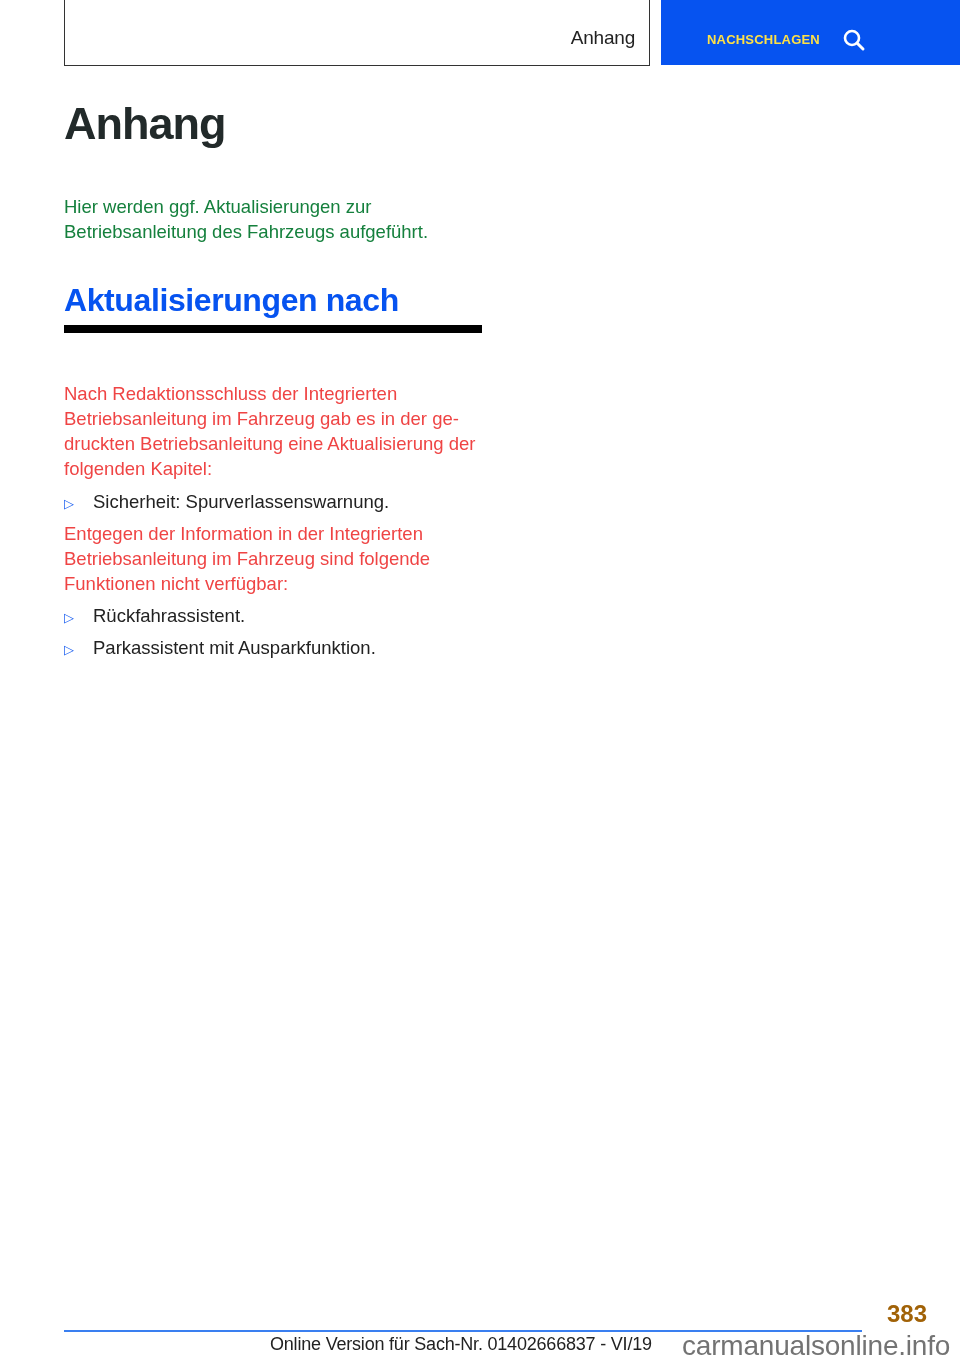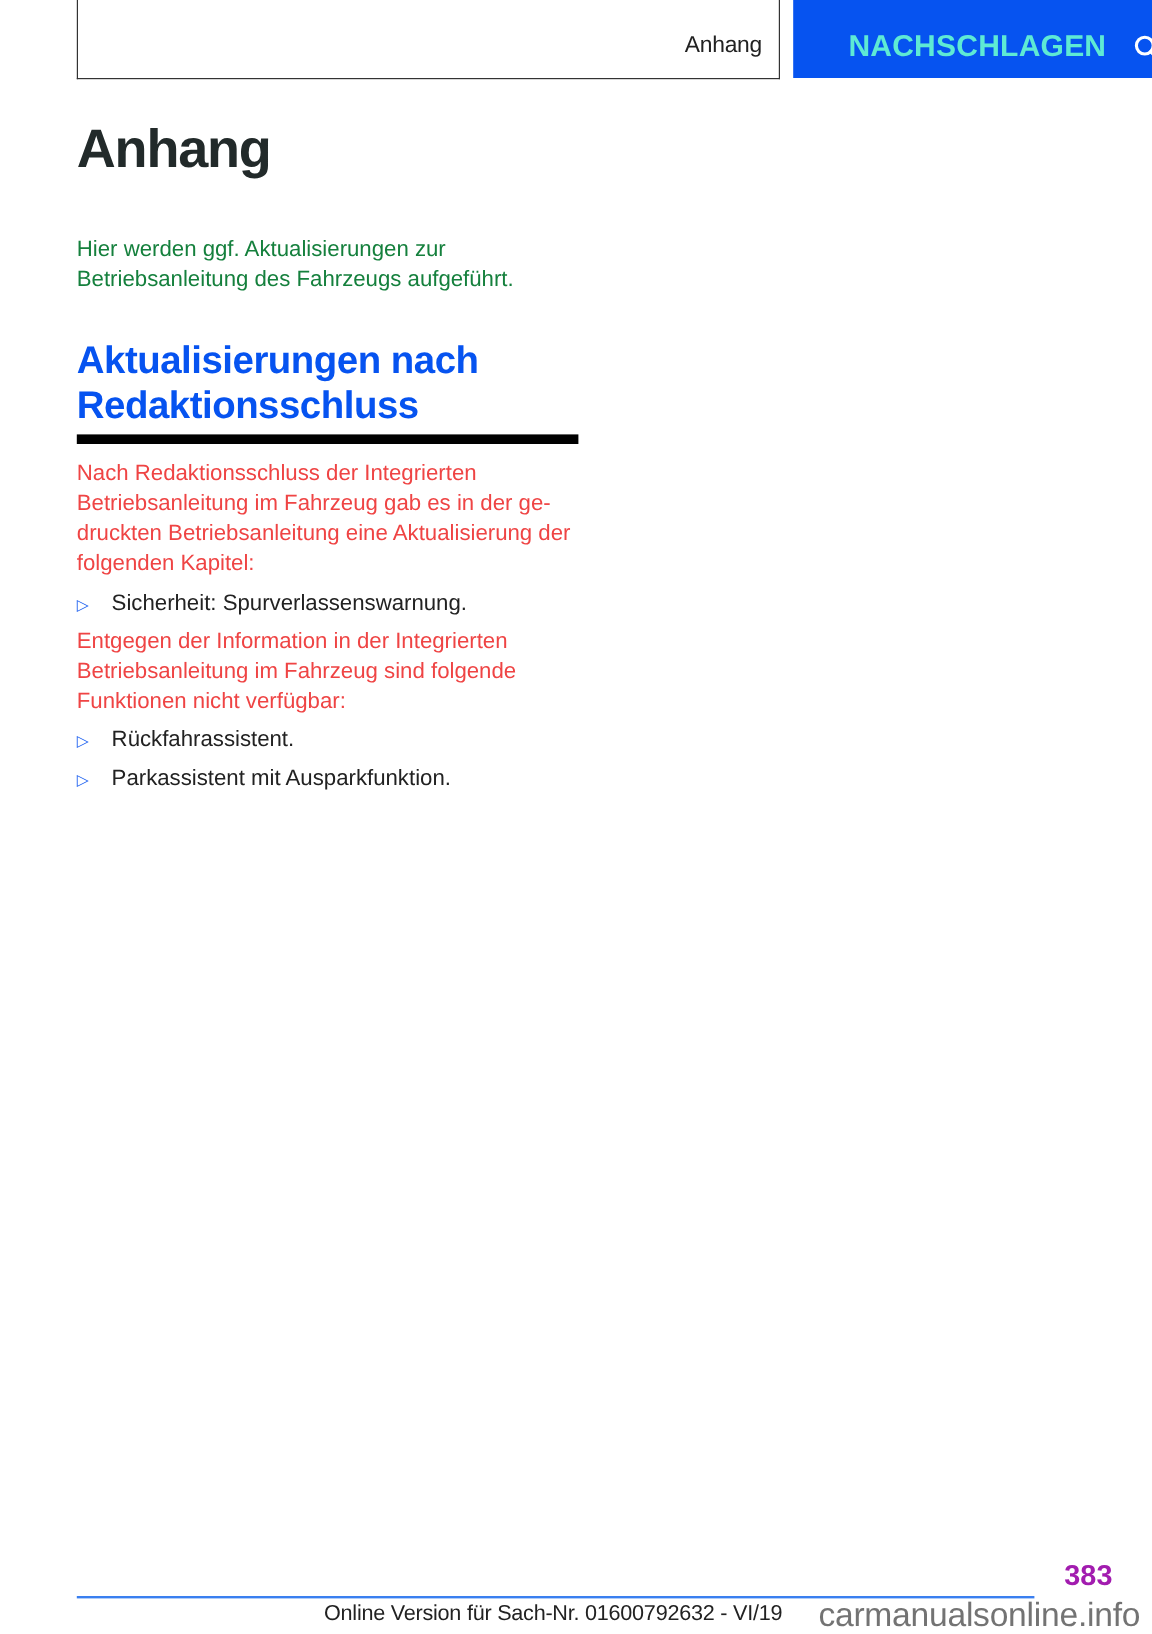--- a/index.html
+++ b/index.html
@@ -13,21 +13,21 @@
     .header-chapter {
       position: absolute; right: 14px; top: 29px;
       font-size: 19px; color: #222222; letter-spacing: -0.2px;
     }
     .header-tab {
       position: absolute; left: 661px; top: 0; width: 299px; height: 65px;
       background: #0653f0; display: flex; align-items: center; justify-content: flex-start;
       padding-left: 46px; padding-top: 14px; cursor: pointer;
     }
     .header-tab-label {
-      color: #5eead4; font-weight: bold; font-size: 25px; letter-spacing: 0.2px;
+      color: #fde047; font-weight: bold; font-size: 13px; letter-spacing: 0.2px;
     }
     .header-tab .search-icon { margin-left: 22px; width: 24px; height: 24px; display: inline-block; }
 
     .page-title {
       position: absolute; left: 64px; top: 98px;
       font-size: 45px; font-weight: bold; color: #222a2a; letter-spacing: -1px;
     }
     .intro {
       position: absolute; left: 64px; top: 194px; width: 420px;
       font-size: 18.5px; line-height: 25px; color: #15803d;
@@ -46,21 +46,21 @@
     .bullet {
       position: absolute; left: 64px; width: 420px;
       font-size: 18.5px; line-height: 25px; color: #222222; display: flex;
     }
     .bullet .tri {
       width: 29px; flex: none; color: #1b5ff0; font-size: 13px; padding-top: 2px;
     }
 
     .page-number {
       position: absolute; right: 33px; top: 1300px;
-      font-size: 24px; font-weight: bold; color: #a21caf;
+      font-size: 24px; font-weight: bold; color: #a16207;
     }
     .footer-rule {
       position: absolute; left: 64px; top: 1330px; width: 798px; height: 2px; background: #3a7ff0;
     }
     .footer-text {
       position: absolute; left: 270px; top: 1334px;
       font-size: 18px; color: #222222; letter-spacing: -0.2px;
     }
     .watermark {
       position: absolute; left: 682px; top: 1330px;
@@ -82,21 +82,20 @@
     </svg>
   </span>
 </div>
 
 <h1 class="page-title">Anhang</h1>
 
 <p class="intro">Hier werden ggf. Aktualisierungen zur Betriebsanleitung des Fahrzeugs aufgeführt.</p>
 
 <h2 class="section-heading">
   <span>Aktualisierungen nach</span><br>
-  <span>Redaktionsschluss</span>
 </h2>
 
 <p class="body-text" style="top:381px;">Nach Redaktionsschluss der Integrierten Betriebsanleitung im Fahrzeug gab es in der ge-druckten Betriebsanleitung eine Aktualisierung der folgenden Kapitel:</p>
 
 <div class="bullet" style="top:489px;">
   <span class="tri">▷</span>
   <span>Sicherheit: Spurverlassenswarnung.</span>
 </div>
 
 <p class="body-text" style="top:521px;">Entgegen der Information in der Integrierten Betriebsanleitung im Fahrzeug sind folgende Funktionen nicht verfügbar:</p>
@@ -105,14 +104,14 @@
   <span class="tri">▷</span>
   <span>Rückfahrassistent.</span>
 </div>
 <div class="bullet" style="top:635px;">
   <span class="tri">▷</span>
   <span>Parkassistent mit Ausparkfunktion.</span>
 </div>
 
 <div class="page-number">383</div>
 <div class="footer-rule"></div>
-<div class="footer-text">Online Version für Sach-Nr. 01600792632 - VI/19</div>
+<div class="footer-text">Online Version für Sach-Nr. 01402666837 - VI/19</div>
 <div class="watermark">carmanualsonline.info</div>
 
 </body></html>

